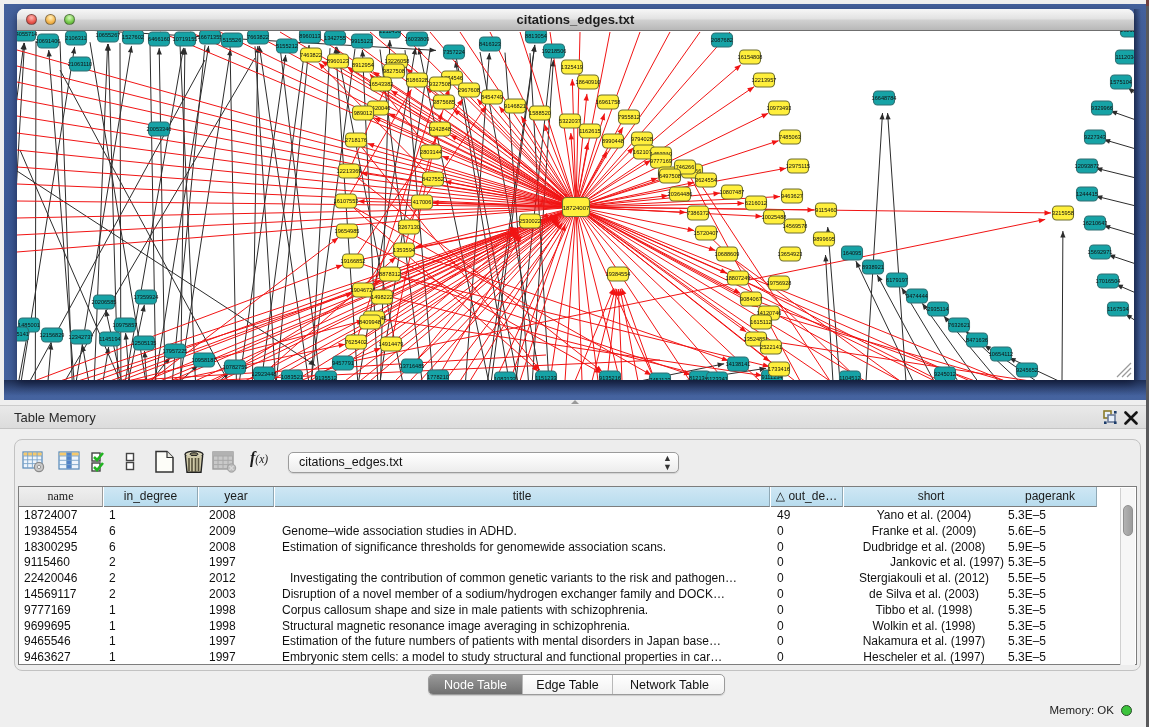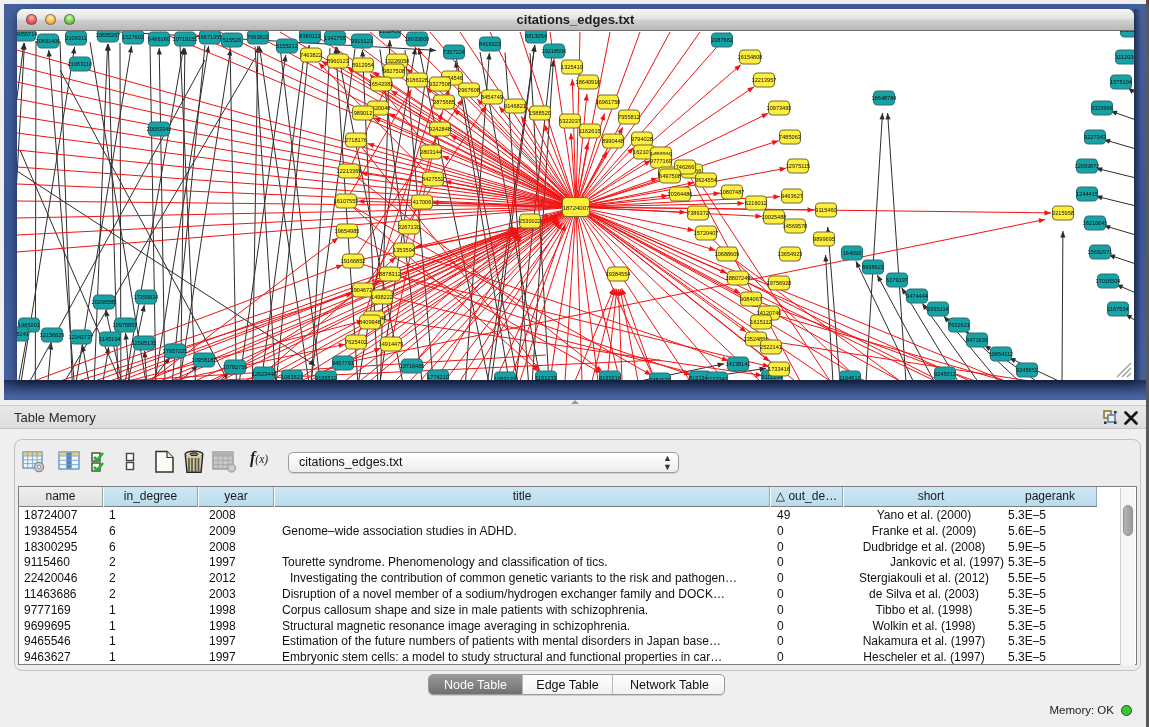--- a/index.html
+++ b/index.html
@@ -48,21 +48,21 @@
   background:linear-gradient(180deg,#ffffff,#ececec); box-shadow:0 1px 1px rgba(0,0,0,0.12);
   font-size:12.5px; color:#111; line-height:19px; padding-left:10px; }
 #dropdown .stepper { position:absolute; right:6px; top:1px; font-size:9px; color:#333; line-height:9px; }
 
 
 #tbl { left:18px; top:486px; width:1119px; height:179px;
   background:#fff; border:1px solid #7d7d7d; }
 .th { position:absolute; top:0; height:20px; background:linear-gradient(180deg,#cfe7f4,#b8dcee);
   border-right:1px solid #8fa8b5; border-bottom:1px solid #7d7d7d;
   font-size:12px; color:#1a1a1a; text-align:center; line-height:19px; }
-.th.gray { background:linear-gradient(180deg,#efefef,#e2e2e2); border-right:1px solid #9b9b9b; }
+.th.gray { background:linear-gradient(180deg,#efefef,#e2e2e2); border-right:1px solid #9b9b9b;font-family:Liberation Serif, serif; }
 .tr { position:absolute; left:0; width:1080px; height:15.8px; font-size:12px; color:#101010; }
 .td { position:absolute; top:0; height:15.8px; line-height:15.8px; white-space:nowrap; overflow:hidden; }
 #vsb { position:absolute; right:1px; top:1px; width:15px; height:177px;
   background:#f6f6f6; border-left:1px solid #d0d0d0; }
 #vsb .thumb { position:absolute; left:2px; top:17px; width:10px; height:31px;
   background:linear-gradient(90deg,#b2b2b2,#9c9c9c); border:1px solid #8f8f8f; border-radius:5px; }
 
 
 #tabs { left:428px; top:674px; width:297px; height:21px; border-radius:5px;
   border:1px solid #9b9b9b; background:linear-gradient(180deg,#ffffff,#f1f1f1);
@@ -926,60 +926,60 @@
     <div class="th" style="left:256px;width:495px">title</div>
     <div class="th" style="left:752px;width:72px">△ out_de…</div>
     <div class="th" style="left:825px;width:175px">short</div>
     <div class="th" style="left:985px;width:93px">pagerank</div>
   <div style="position:absolute; left:0; top:21px; right:17px; bottom:0; overflow:hidden;">
   <div class="tr" style="top:0.0px">
         <div class="td" style="left:0px;width:85px;padding-left:5px;">18724007</div>
         <div class="td" style="left:85px;width:95px;padding-left:5px;">1</div>
         <div class="td" style="left:180px;width:76px;padding-left:10px;">2008</div>
         <div class="td" style="left:752px;width:73px;padding-left:6px;">49</div>
-        <div class="td" style="left:825px;width:160px;text-align:center;">Yano et al. (2000)</div>
+        <div class="td" style="left:825px;width:160px;text-align:center;">Yano et al. (2004)</div>
         <div class="td" style="left:985px;width:94px;padding-left:4px;">5.3E–5</div>
       </div>
       <div class="tr" style="top:15.8px">
         <div class="td" style="left:0px;width:85px;padding-left:5px;">19384554</div>
         <div class="td" style="left:85px;width:95px;padding-left:5px;">6</div>
         <div class="td" style="left:180px;width:76px;padding-left:10px;">2009</div>
         <div class="td" style="left:256px;width:496px;padding-left:7px;">Genome–wide association studies in ADHD.</div>
         <div class="td" style="left:752px;width:73px;padding-left:6px;">0</div>
         <div class="td" style="left:825px;width:160px;text-align:center;">Franke et al. (2009)</div>
         <div class="td" style="left:985px;width:94px;padding-left:4px;">5.6E–5</div>
       </div>
       <div class="tr" style="top:31.6px">
         <div class="td" style="left:0px;width:85px;padding-left:5px;">18300295</div>
         <div class="td" style="left:85px;width:95px;padding-left:5px;">6</div>
         <div class="td" style="left:180px;width:76px;padding-left:10px;">2008</div>
+        <div class="td" style="left:256px;width:496px;padding-left:7px;">Estimation of significance thresholds for genomewide association scans.</div>
         <div class="td" style="left:752px;width:73px;padding-left:6px;">0</div>
         <div class="td" style="left:825px;width:160px;text-align:center;">Dudbridge et al. (2008)</div>
         <div class="td" style="left:985px;width:94px;padding-left:4px;">5.9E–5</div>
       </div>
       <div class="tr" style="top:47.4px">
         <div class="td" style="left:0px;width:85px;padding-left:5px;">9115460</div>
         <div class="td" style="left:85px;width:95px;padding-left:5px;">2</div>
         <div class="td" style="left:180px;width:76px;padding-left:10px;">1997</div>
-        <div class="td" style="left:256px;width:496px;padding-left:7px;">Tourette syndrome. Phenomenology and classification of tics.</div>
         <div class="td" style="left:752px;width:73px;padding-left:6px;">0</div>
         <div class="td" style="left:825px;width:160px;text-align:right;">Jankovic et al. (1997)</div>
         <div class="td" style="left:985px;width:94px;padding-left:4px;">5.3E–5</div>
       </div>
       <div class="tr" style="top:63.2px">
         <div class="td" style="left:0px;width:85px;padding-left:5px;">22420046</div>
         <div class="td" style="left:85px;width:95px;padding-left:5px;">2</div>
         <div class="td" style="left:180px;width:76px;padding-left:10px;">2012</div>
         <div class="td" style="left:264px;width:496px;padding-left:7px;">Investigating the contribution of common genetic variants to the risk and pathogen…</div>
         <div class="td" style="left:752px;width:73px;padding-left:6px;">0</div>
         <div class="td" style="left:825px;width:160px;text-align:center;">Stergiakouli et al. (2012)</div>
         <div class="td" style="left:985px;width:94px;padding-left:4px;">5.5E–5</div>
       </div>
       <div class="tr" style="top:79.0px">
-        <div class="td" style="left:0px;width:85px;padding-left:5px;">11463686</div>
+        <div class="td" style="left:0px;width:85px;padding-left:5px;">14569117</div>
         <div class="td" style="left:85px;width:95px;padding-left:5px;">2</div>
         <div class="td" style="left:180px;width:76px;padding-left:10px;">2003</div>
         <div class="td" style="left:256px;width:496px;padding-left:7px;">Disruption of a novel member of a sodium/hydrogen exchanger family and DOCK…</div>
         <div class="td" style="left:752px;width:73px;padding-left:6px;">0</div>
         <div class="td" style="left:825px;width:160px;text-align:center;">de Silva et al. (2003)</div>
         <div class="td" style="left:985px;width:94px;padding-left:4px;">5.3E–5</div>
       </div>
       <div class="tr" style="top:94.8px">
         <div class="td" style="left:0px;width:85px;padding-left:5px;">9777169</div>
         <div class="td" style="left:85px;width:95px;padding-left:5px;">1</div>

